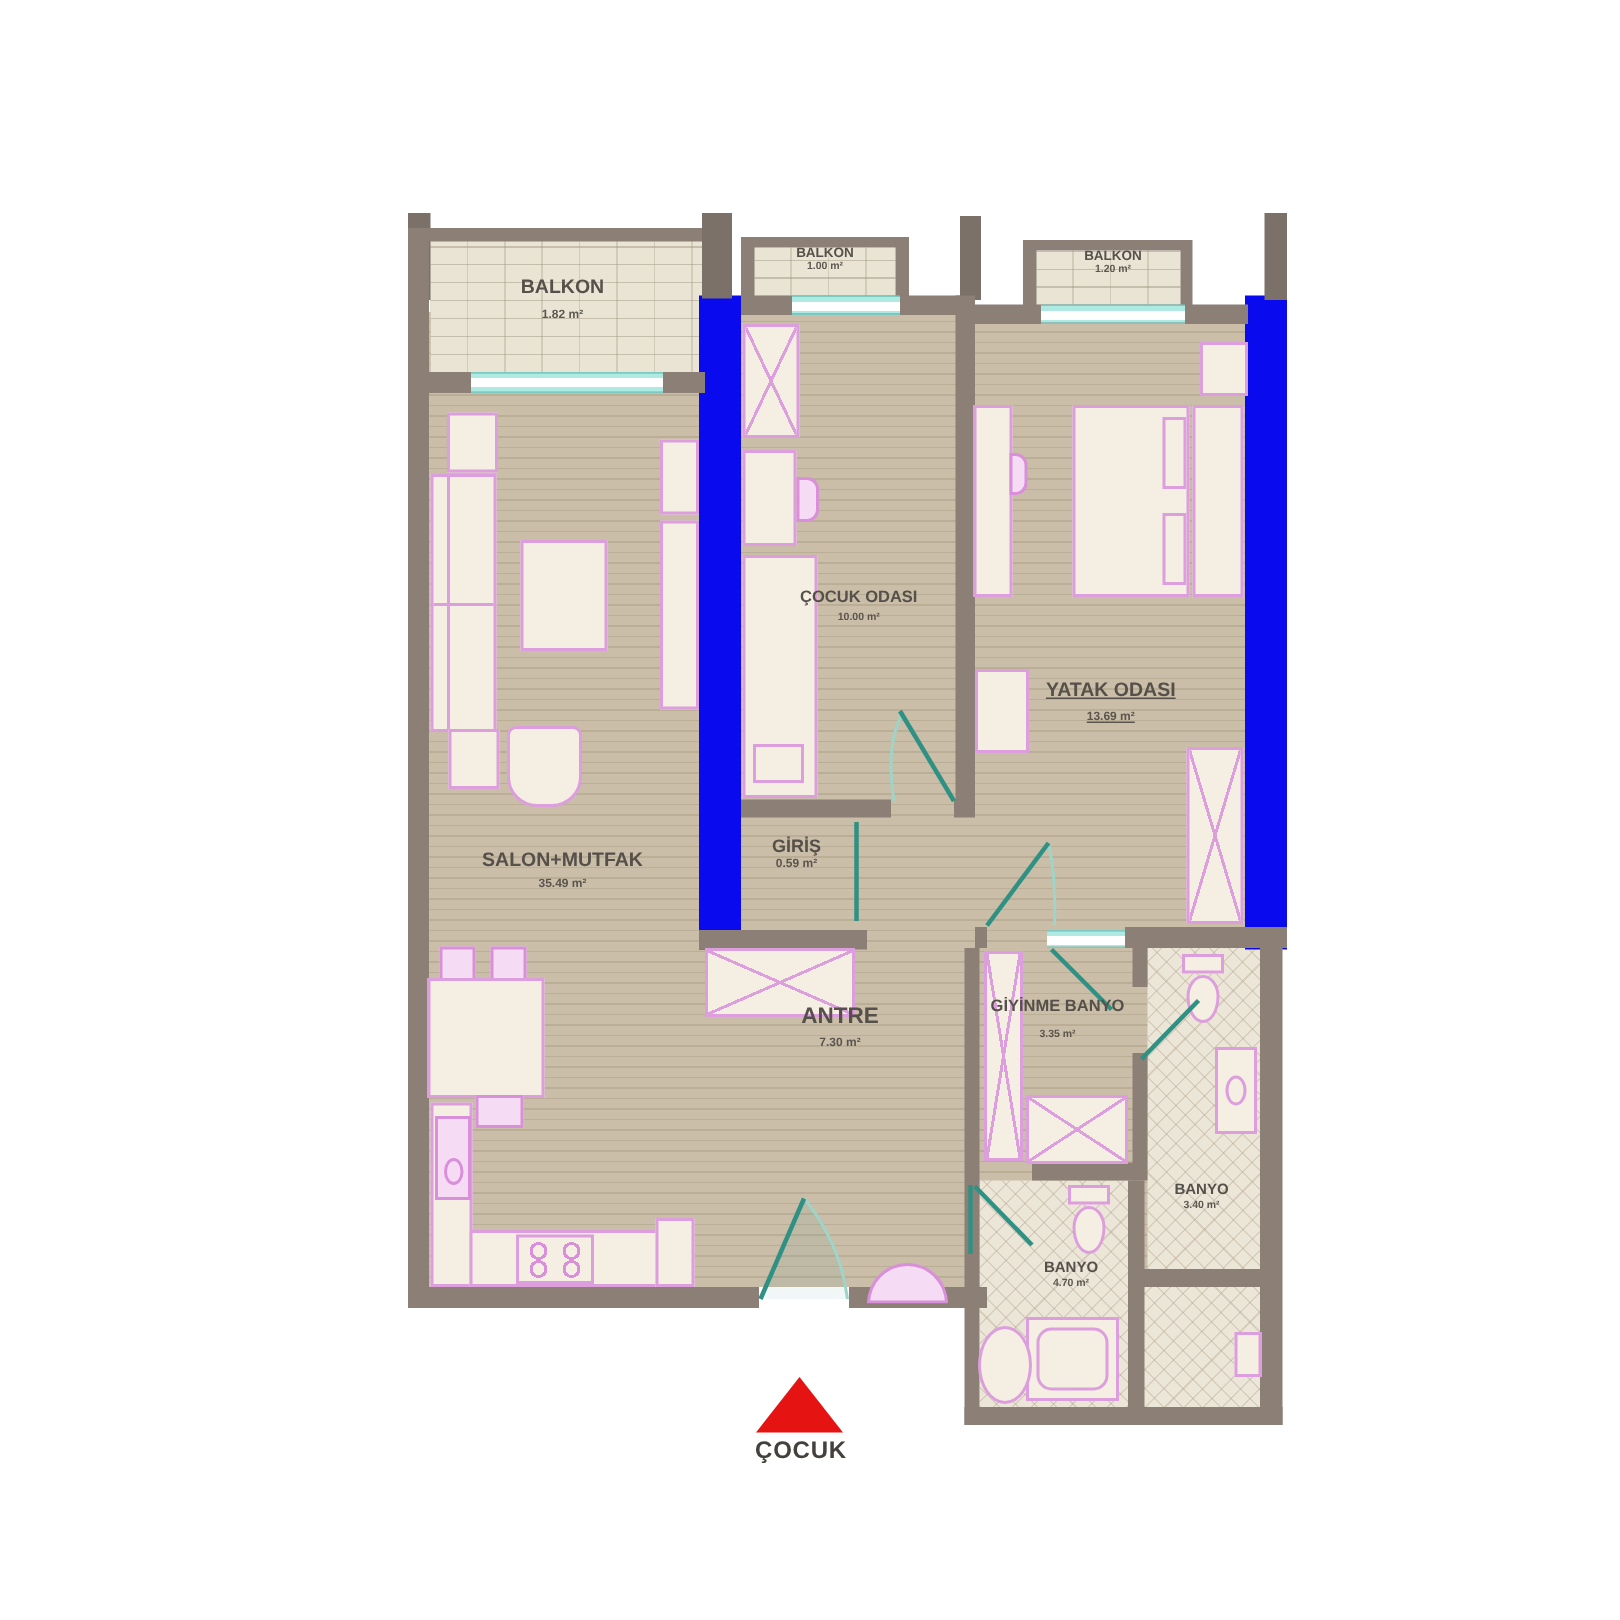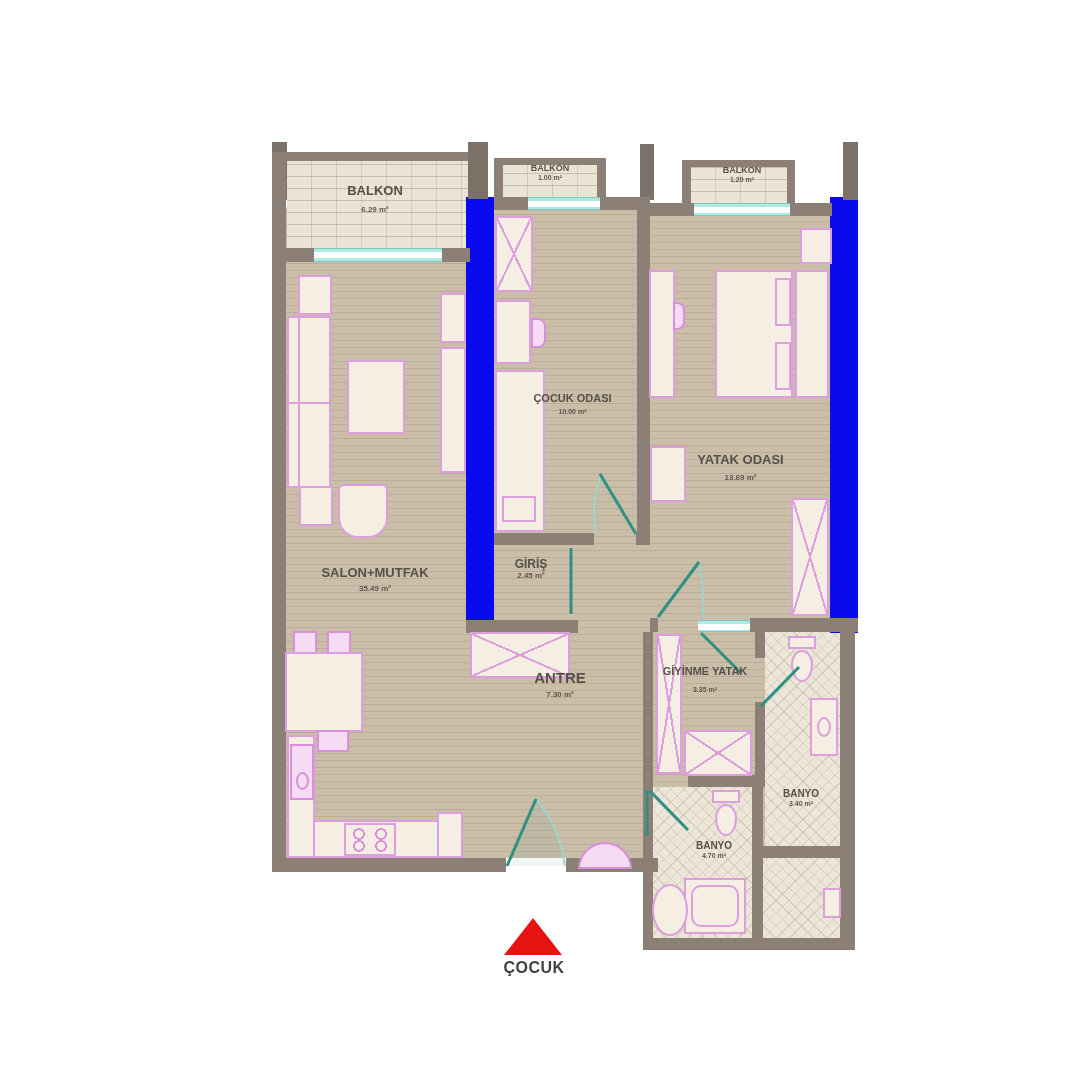--- a/index.html
+++ b/index.html
@@ -167,52 +167,52 @@
     <line x1="658" y1="617" x2="699" y2="562" stroke="#2f9183" stroke-width="3"></line>
     <line x1="571" y1="548" x2="571" y2="614" stroke="#2f9183" stroke-width="3"></line>
     <line x1="701" y1="633" x2="741" y2="673" stroke="#2f9183" stroke-width="3"></line>
     <line x1="761" y1="706" x2="799" y2="667" stroke="#2f9183" stroke-width="3"></line>
     <line x1="650" y1="791" x2="688" y2="830" stroke="#2f9183" stroke-width="3"></line>
     <line x1="647" y1="790" x2="647" y2="836" stroke="#2f9183" stroke-width="3"></line>
   </svg>
 
   <div class="abs lbl" style="left:300px;top:183px;width:150px;font-size:13px;">
     <span>BALKON</span>
-    <span class="area" style="font-size:8px;margin-top:6px;">6.29 m²</span>
+    <span class="area" style="font-size:8px;margin-top:6px;">1.82 m²</span>
   </div>
   <div class="abs lbl" style="left:505px;top:164px;width:90px;font-size:9px;line-height:1.1;">
     <span>BALKON</span>
     <span class="area" style="font-size:7px;">1.00 m²</span>
   </div>
   <div class="abs lbl" style="left:694px;top:166px;width:96px;font-size:9px;line-height:1.1;">
     <span>BALKON</span>
     <span class="area" style="font-size:7px;">1.20 m²</span>
   </div>
   <div class="abs lbl" style="left:515px;top:392px;width:115px;font-size:11px;">
     <span>ÇOCUK ODASI</span>
     <span class="area" style="font-size:7px;margin-top:3px;">10.00 m²</span>
   </div>
-  <div class="abs lbl" style="left:668px;top:452px;width:145px;font-size:13px;">
+  <div class="abs lbl" style="left:668px;top:452px;width:145px;font-size:13px;text-decoration:underline;">
     <span>YATAK ODASI</span>
     <span class="area" style="font-size:8px;margin-top:5px;">13.69 m²</span>
   </div>
   <div class="abs lbl" style="left:295px;top:565px;width:160px;font-size:13px;">
     <span>SALON+MUTFAK</span>
     <span class="area" style="font-size:8px;margin-top:3px;">35.49 m²</span>
   </div>
   <div class="abs lbl" style="left:495px;top:557px;width:72px;font-size:12px;">
     <span>GİRİŞ</span>
-    <span class="area" style="font-size:8px;">2.45 m²</span>
+    <span class="area" style="font-size:8px;">0.59 m²</span>
   </div>
   <div class="abs lbl" style="left:495px;top:669px;width:130px;font-size:15px;">
     <span>ANTRE</span>
     <span class="area" style="font-size:8px;margin-top:3px;">7.30 m²</span>
   </div>
   <div class="abs lbl" style="left:658px;top:665px;width:94px;font-size:11px;line-height:1.25;">
-    <span>GİYİNME YATAK</span>
+    <span>GİYİNME BANYO</span>
     <span class="area" style="font-size:7px;margin-top:7px;">3.35 m²</span>
   </div>
   <div class="abs lbl" style="left:763px;top:788px;width:76px;font-size:10px;">
     <span>BANYO</span>
     <span class="area" style="font-size:7px;">3.40 m²</span>
   </div>
   <div class="abs lbl" style="left:678px;top:840px;width:72px;font-size:10px;">
     <span>BANYO</span>
     <span class="area" style="font-size:7px;">4.70 m²</span>
   </div>

